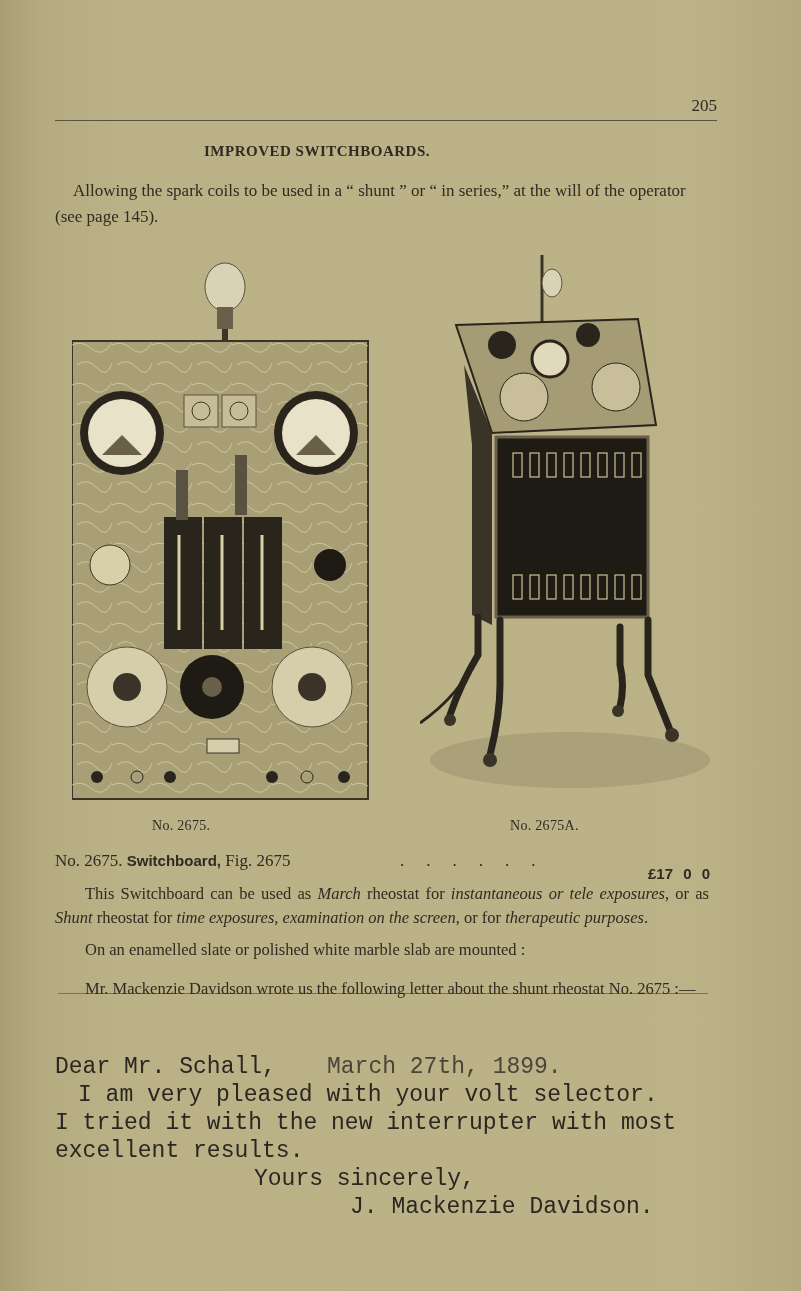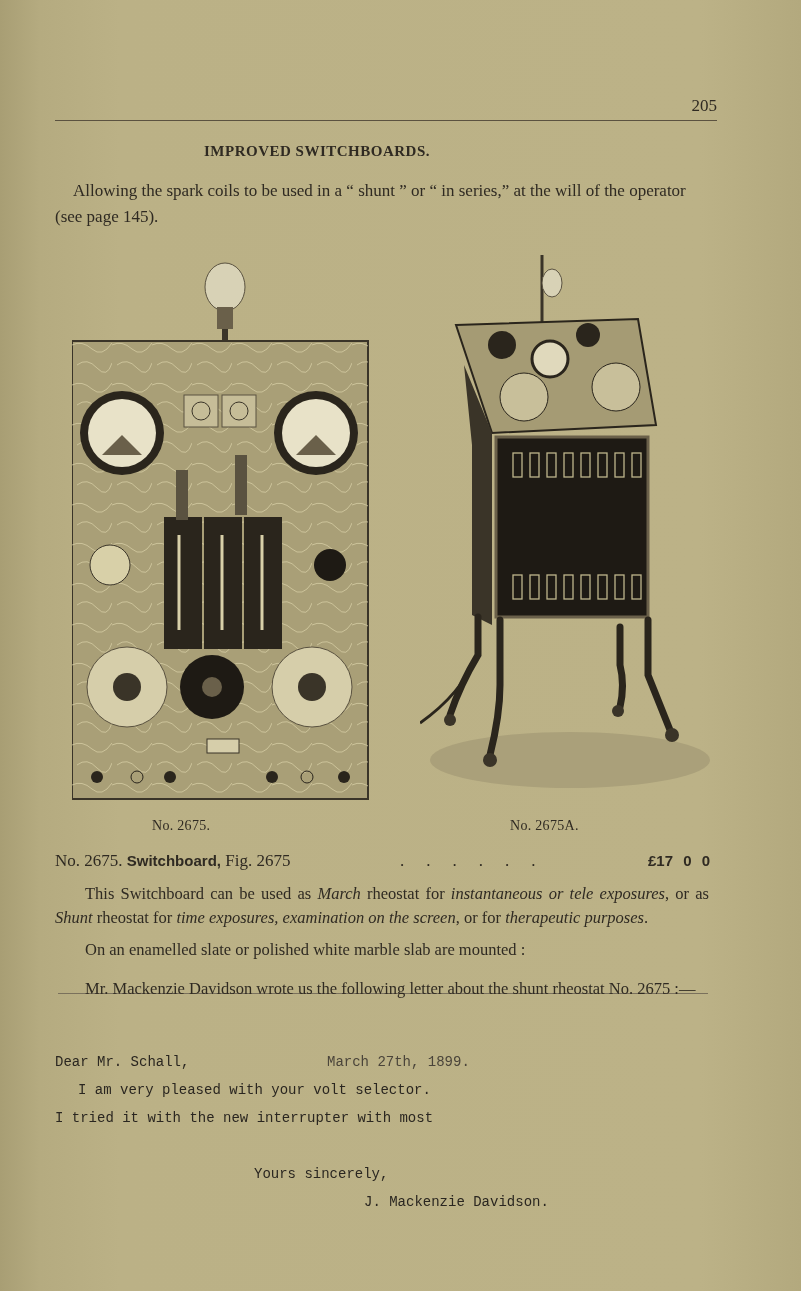--- a/index.html
+++ b/index.html
@@ -38,43 +38,43 @@
       position: absolute; left: 420px; top: 255px; width: 300px; height: 545px;
     }
     .caption { position: absolute; top: 818px; font-size: 14px; letter-spacing: .3px; }
     .cap-left { left: 152px; }
     .cap-right { left: 510px; }
     .item-line {
       position: absolute; left: 55px; top: 850px; width: 655px; font-size: 17px; line-height: 22px;
     }
     .item-line .bold { font-family: "Liberation Sans", sans-serif; font-weight: bold; font-size: 15px; }
     .item-line .dots { position: absolute; left: 345px; letter-spacing: 22px; }
-    .item-line .price { position: absolute; right: 0; font-family: "Liberation Sans", sans-serif; font-weight: bold; font-size: 15px; word-spacing: 6px; }
+    .item-line .price { position: absolute; right: 0; font-family: "Liberation Sans", sans-serif; font-weight: bold; font-size: 15px; word-spacing: 6px; margin-top: 13px; }
     .desc {
       position: absolute; left: 55px; top: 882px; width: 654px;
       font-size: 16.5px; line-height: 24px; text-align: justify;
     }
     .desc p { margin: 0; text-indent: 30px; }
     .desc p + p { margin-top: 8px; }
     .rule { position: absolute; left: 58px; top: 993px; width: 650px; border-top: 1px solid #7a715c; }
     .letter-intro {
       position: absolute; left: 55px; top: 978px; width: 654px; font-size: 16.5px; line-height: 22px; text-align: justify;
     }
     .letter-intro span { display: block; text-indent: 30px; }
     .typed {
-      position: absolute; font-family: "Liberation Mono", "DejaVu Sans Mono", monospace; font-size: 14px; color: #2a2620;
+      position: absolute; font-family: "Liberation Mono", "DejaVu Sans Mono", monospace; font-size: 23px; color: #2a2620;
       white-space: pre;
     }
     .t1 { left: 55px; top: 1054px; }
     .t1d { left: 327px; top: 1054px; color: #4a443a; }
     .t2 { left: 78px; top: 1082px; }
     .t3 { left: 55px; top: 1110px; }
     .t4 { left: 55px; top: 1138px; }
     .t5 { left: 254px; top: 1166px; }
-    .t6 { left: 364px; top: 1194px; text-align: center; }
+    .t6 { left: 350px; top: 1194px; text-align: center; }
   </style>
 </head>
 <body>
 
 <div class="page">
 
   <div class="running-head">
     <span class="pageno">205</span>
   </div>
 
@@ -205,16 +205,17 @@
   <div class="rule"></div>
 
   <div class="letter-intro">
     <span>Mr. Mackenzie Davidson wrote us the following letter about the shunt rheostat No. 2675 :—</span>
   </div>
 
   <div class="typed t1">Dear Mr. Schall,</div>
   <div class="typed t1d">March 27th, 1899.</div>
   <div class="typed t2">I am very pleased with your volt selector.</div>
   <div class="typed t3">I tried it with the new interrupter with most</div>
+  <div class="typed t4">excellent results.</div>
   <div class="typed t5">Yours sincerely,</div>
   <div class="typed t6">J. Mackenzie Davidson.</div>
 
 </div>
 
 </body></html>

